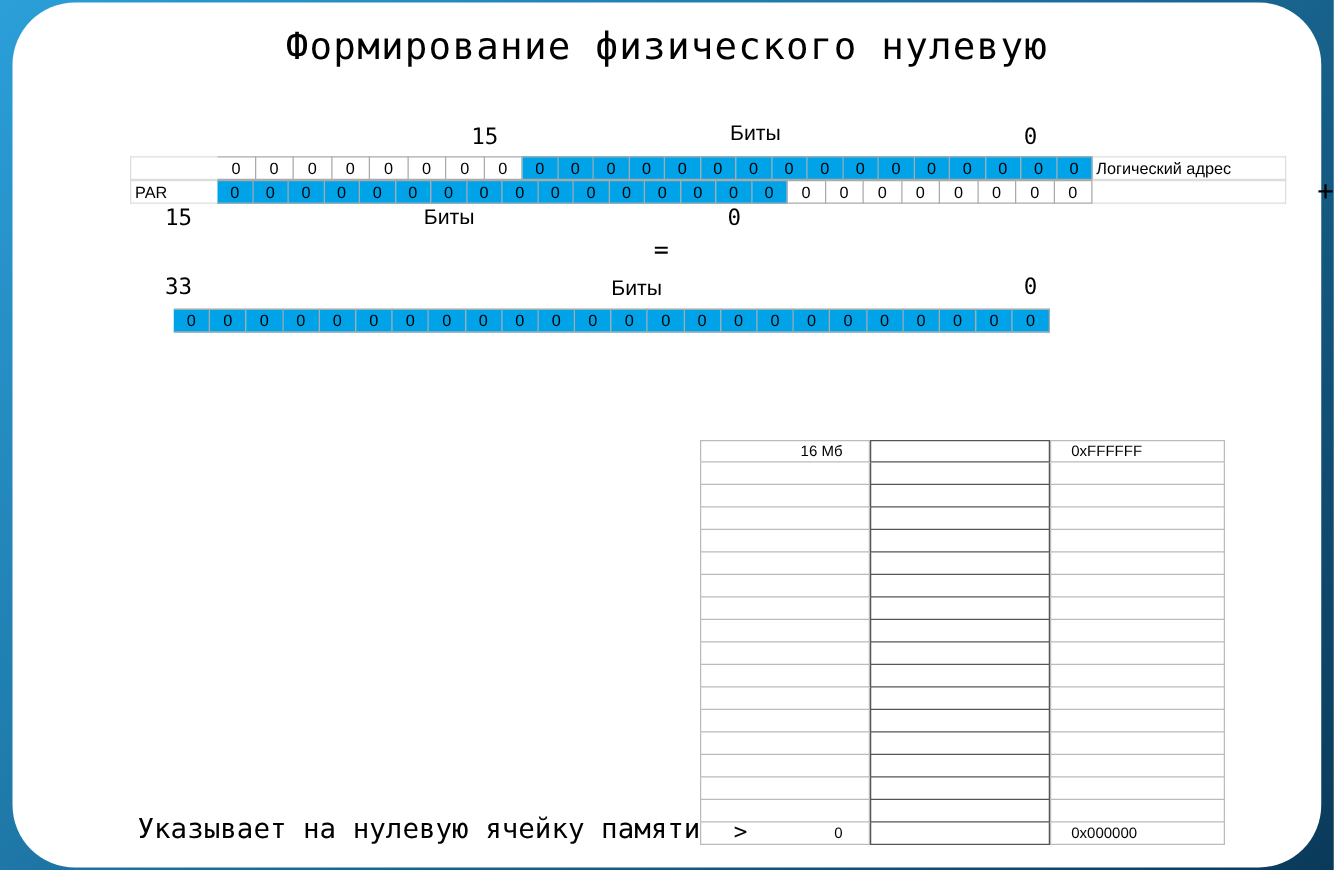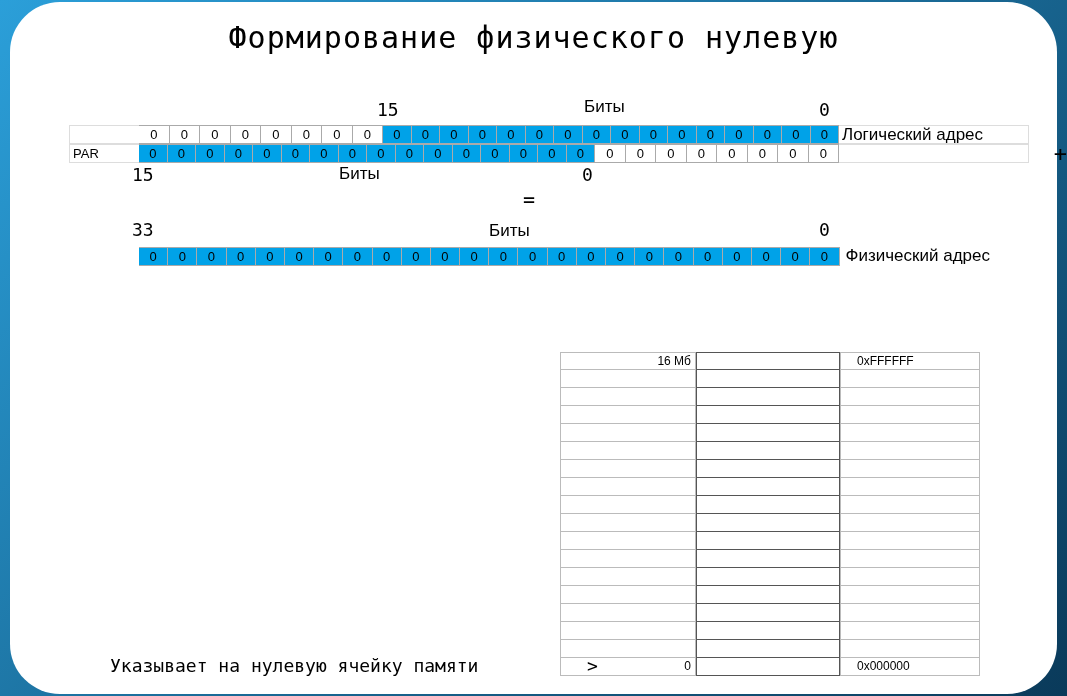--- a/index.html
+++ b/index.html
@@ -53,23 +53,24 @@
   .cell:first-child { border-left:1px solid #aaa; }
   .hl { background:#00a2e8; }
   .rowlabel-left {
     width:70px;
     font-size:13px;
     font-family:Arial,sans-serif;
     border:1px solid #ddd;
     border-right:none;
     line-height:17px;
     padding-left:3px;
+    margin-left:35px;
   }
   .rowlabel-right {
-    font-size:17px;
+    font-size:13px;
     font-family:Arial,sans-serif;
     border:1px solid #ddd;
     border-left:none;
     line-height:17px;
     padding-left:3px;
     flex:1;
   }
   .par-lower-labels {
     position:relative;
     height:26px;
@@ -112,21 +113,21 @@
     display:flex;
     height:18px;
   }
   .memleft {
     width:136px;
     border:1px solid #bbb;
     border-top:none;
     font-size:12px;
     font-family:Arial,sans-serif;
     text-align:right;
-    padding-right:4px;
+    padding-right:21px;
     line-height:16px;
   }
   .memmid {
     width:144px;
     border:1px solid #555;
     border-top:none;
     border-left:1px solid #555;
   }
   .memright {
     flex:1;
@@ -139,21 +140,21 @@
   }
   .memrow:first-child .memleft,
   .memrow:first-child .memmid,
   .memrow:first-child .memright { border-top:1px solid #bbb; }
   .memrow:first-child .memmid { border-top:1px solid #555; }
 
   .caption {
     position:absolute;
     left:100px;
     bottom:18px;
-    font-size:18px;
+    font-size:22px;
     text-align:right;
   }
   .arrow {
     position:absolute;
     left:577px;
     bottom:18px;
     font-size:18px;
   }
 </style>
 </head>
@@ -263,21 +264,20 @@
         <div class="cell hl" style="width: 29.2px;">0</div>
         <div class="cell hl" style="width: 29.2px;">0</div>
         <div class="cell hl" style="width: 29.2px;">0</div>
         <div class="cell hl" style="width: 29.2px;">0</div>
         <div class="cell hl" style="width: 29.2px;">0</div>
         <div class="cell hl" style="width: 29.2px;">0</div>
         <div class="cell hl" style="width: 29.2px;">0</div>
         <div class="cell hl" style="width: 29.2px;">0</div>
         <div class="cell hl" style="width: 29.2px;">0</div>
         <div class="cell hl" style="width: 29.2px;">0</div>
-        <div class="rowlabel-right" style="border: none; padding-left: 6px;">Физический адрес</div>
       </div>
   </div>
 
   <div class="memmap" id="memmap">
       <div class="memrow">
         <div class="memleft">16 Мб</div>
         <div class="memmid"></div>
         <div class="memright">0xFFFFFF</div>
       </div>
       <div class="memrow">

